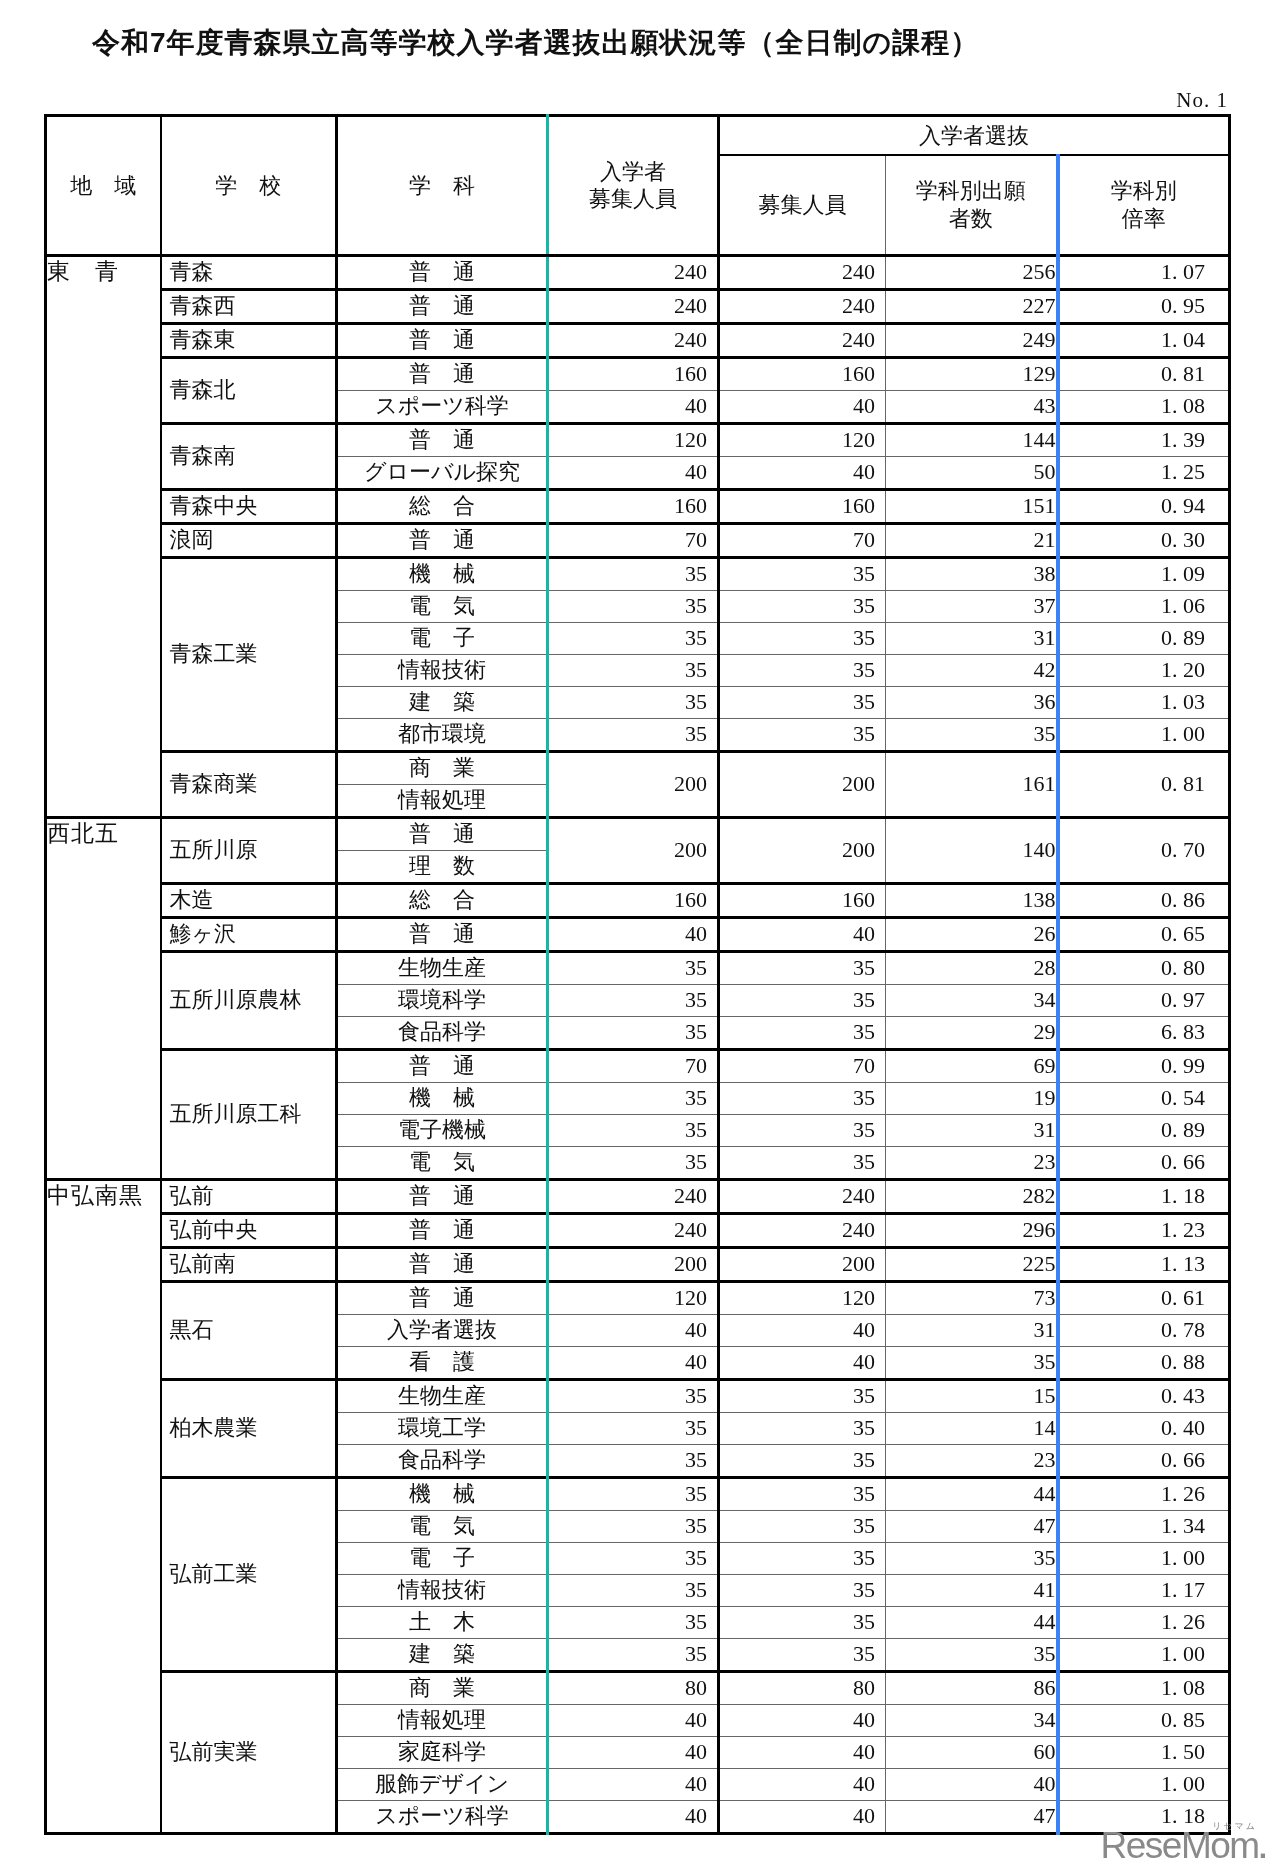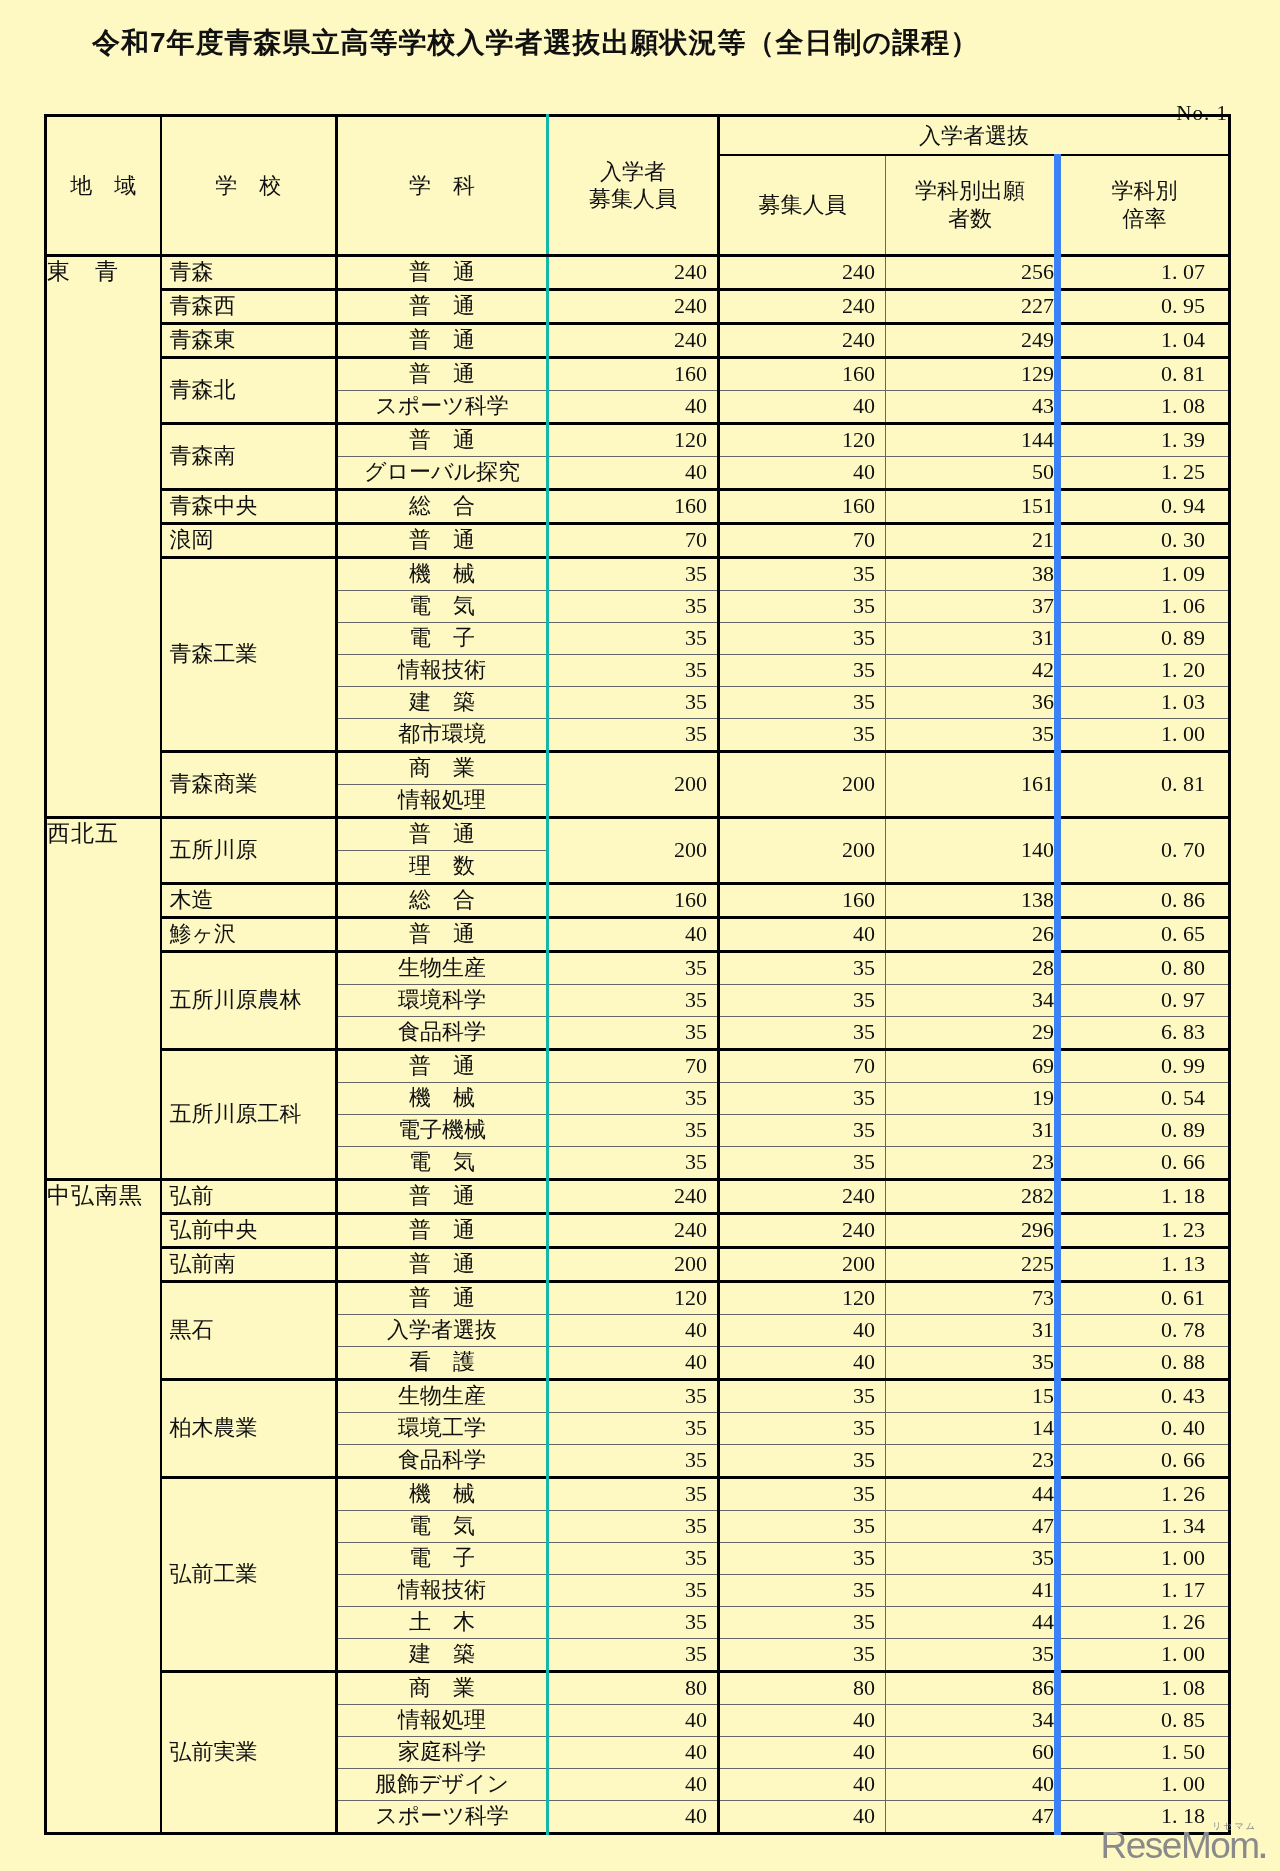--- a/index.html
+++ b/index.html
@@ -1,36 +1,36 @@
 <!DOCTYPE html>
 <html><head>
 <meta charset="utf-8">
 <style>
   html,body{margin:0;padding:0;background:#e8e8e8;}
-  #page{position:relative;width:1280px;height:1871px;background:#fef9c3;overflow:hidden;
+  #page{position:relative;width:1280px;height:1871px;background:#ffffff;overflow:hidden;
         font-family:"Liberation Serif","DejaVu Serif",serif;color:#111;}
   .doc-title{position:absolute;left:92px;top:24px;font-family:"Liberation Sans","DejaVu Sans",sans-serif;
         font-weight:bold;font-size:28px;letter-spacing:1px;white-space:nowrap;}
-  .page-no{position:absolute;right:52px;top:101px;font-size:21px;letter-spacing:1px;}
+  .page-no{position:absolute;right:52px;top:88px;font-size:21px;letter-spacing:1px;}
   #tablewrap{position:absolute;left:44px;top:114px;}
   table.main{border-collapse:collapse;table-layout:fixed;width:1184px;border:3px solid #000;}
   th,td{padding:0;font-size:22px;font-weight:normal;overflow:hidden;}
   thead th{text-align:center;vertical-align:middle;white-space:pre-line;line-height:1.25;}
   thead tr.hrow1{height:37px;}
   thead tr.hrow2{height:100px;}
   thead th{border-bottom:3px solid #000;}
   th.th-group{border-bottom:2px solid #000;border-left:3px solid #000;height:37px;}
   tbody td{border-top:1px solid #666;height:31px;line-height:1.1;vertical-align:middle;}
   tbody tr.school-start td{border-top:3px solid #000;}
   .c-region{border-right:2px solid #000;}
   .c-school{border-right:3px solid #000;}
   .c-dept{border-right:3px solid #14b8a6;margin-left:16px;}
   .c-cap{border-right:3px solid #000;}
   .c-rec{border-right:1px solid #666;}
-  .c-app{border-right:7px solid #3b82f6;margin-top:8px;}
+  .c-app{border-right:4px solid #3b82f6;margin-top:8px;}
   td.c-region{vertical-align:top;font-size:23px;padding-top:2px;letter-spacing:1px;}
   td.c-school{text-align:left;padding-left:8px;}
   td.c-dept{text-align:center;}
   td.c-cap,td.c-rec,td.c-app,td.c-ratio{text-align:right;}
   td.c-cap{padding-right:10px;}
   td.c-rec{padding-right:10px;}
   td.c-app{}
   td.c-ratio{padding-right:23px;}
   .watermark{position:absolute;right:13px;bottom:4px;color:#8a8a8a;white-space:nowrap;}
   .wm-ruby{position:absolute;top:-5px;right:10px;font-size:9px;letter-spacing:2px;

